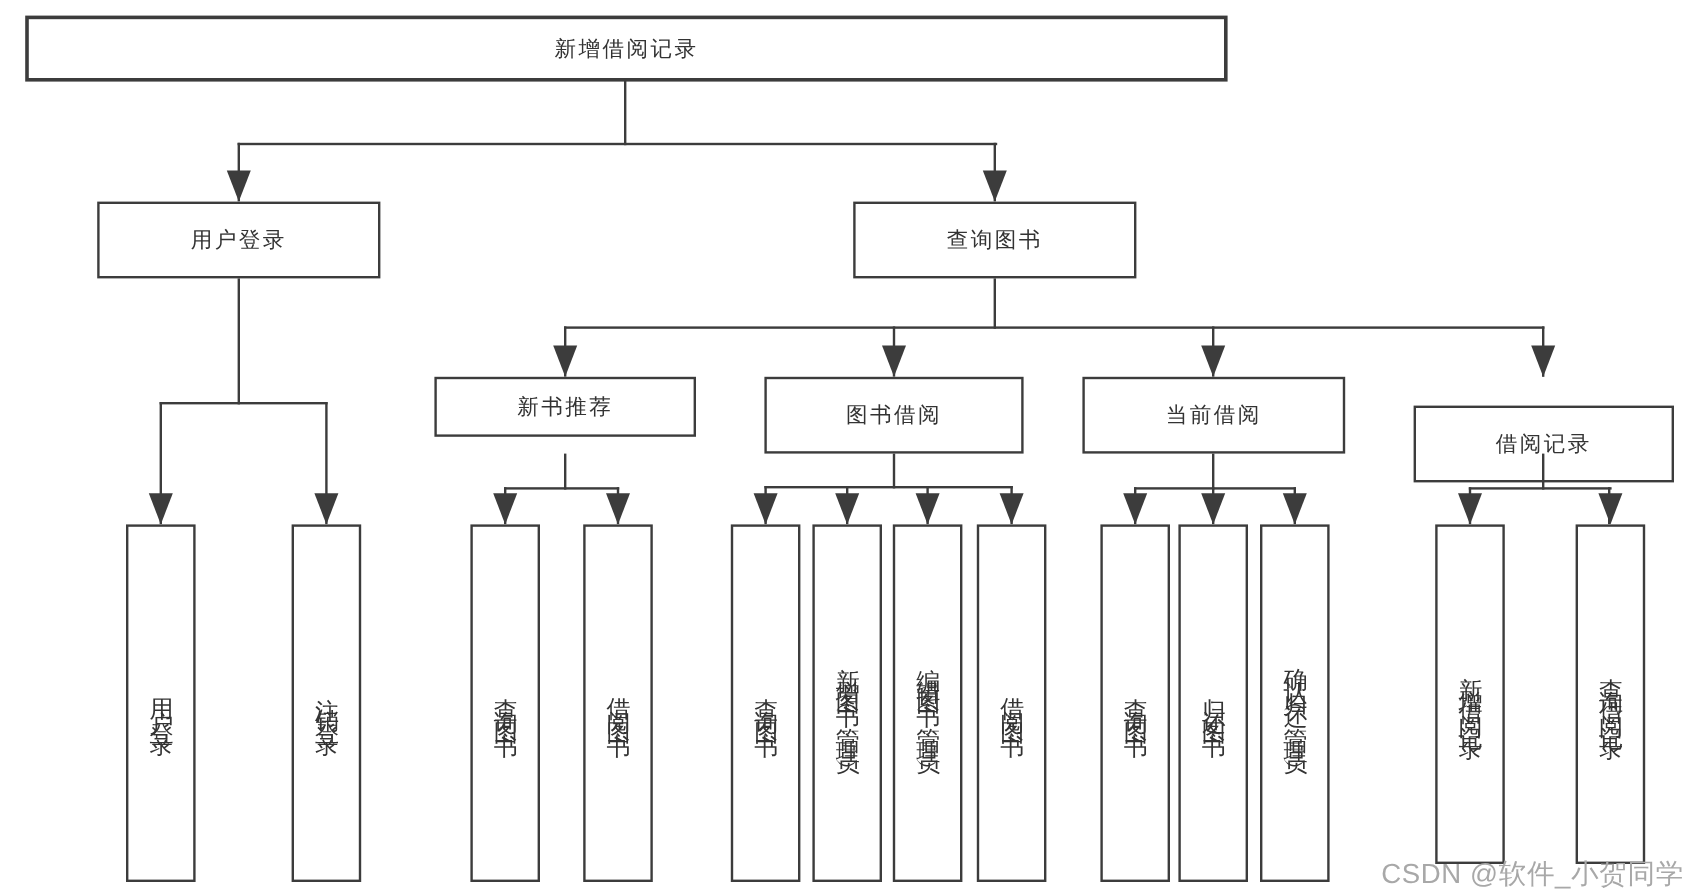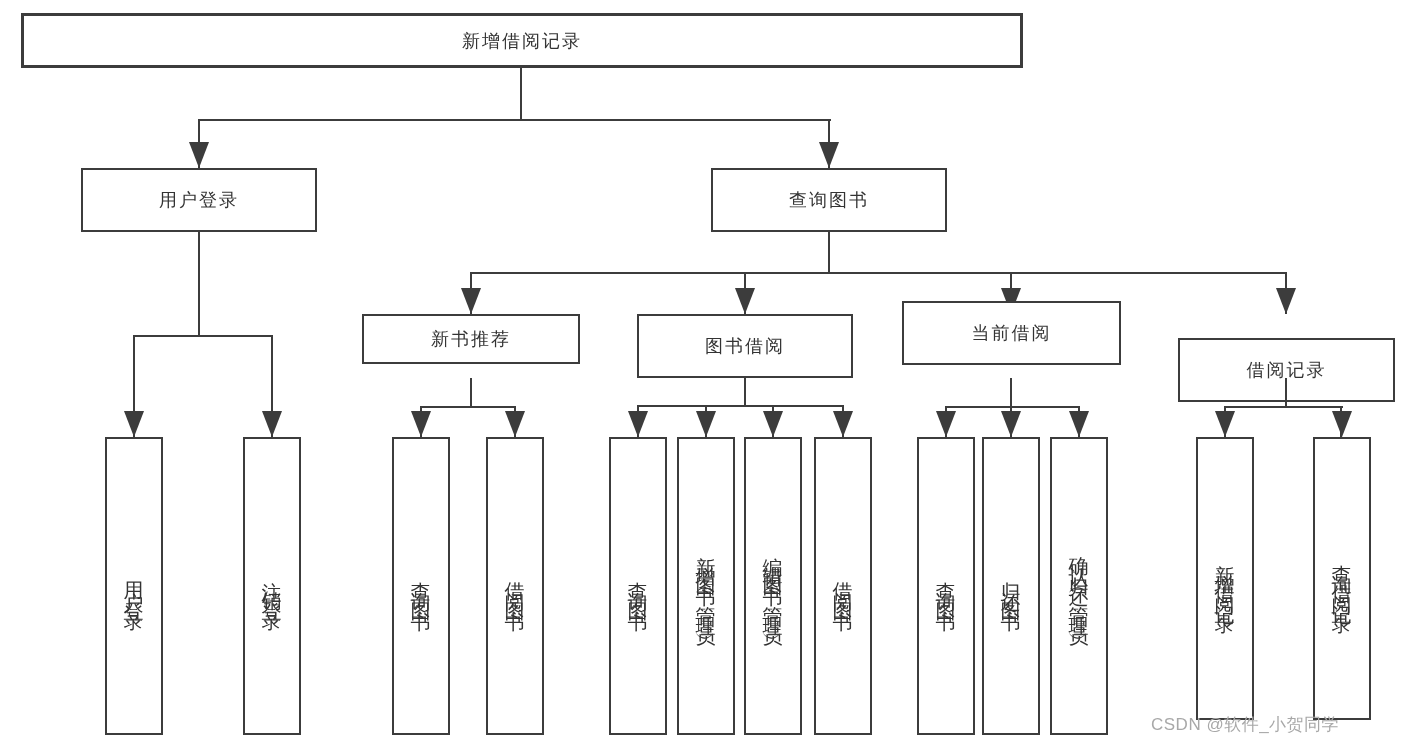--- a/index.html
+++ b/index.html
@@ -27,21 +27,21 @@
   .h{height:2px;}
   .v{width:2px;}
   
   .ah{
     position:absolute;width:0;height:0;
     border-left:10px solid transparent;border-right:10px solid transparent;
     border-top:26px solid #3c3c3c;
   }
   .watermark{
     position:absolute;left:1151px;top:713px;
-    font-size:17px;color:#a8a8a8;letter-spacing:0.5px;white-space:nowrap;z-index:5;
+    font-size:23px;color:#a8a8a8;letter-spacing:0.5px;white-space:nowrap;z-index:5;
   }
 </style>
 </head>
 <body>
 
 <div id="stage">
 
   <div class="node root" style="left:21px;top:13px;width:1002px;height:55px;">
     <span>新增借阅记录</span>
   </div>
@@ -77,21 +77,21 @@
   <div class="ah" style="left:735px;top:288px;"></div>
   <div class="ah" style="left:1001px;top:288px;"></div>
   <div class="ah" style="left:1276px;top:288px;"></div>
 
   <div class="node" style="left:362px;top:314px;width:218px;height:50px;font-family:Liberation Serif, serif;">
     <span>新书推荐</span>
   </div>
   <div class="node" style="left:637px;top:314px;width:216px;height:64px;">
     <span>图书借阅</span>
   </div>
-  <div class="node" style="left:902px;top:301px;width:219px;height:64px;">
+  <div class="node" style="left:902px;top:314px;width:219px;height:64px;">
     <span>当前借阅</span>
   </div>
   <div class="node" style="left:1178px;top:314px;width:217px;height:64px;margin-top:24px;">
     <span>借阅记录</span>
   </div>
 
   <div class="v" style="left:470px;top:378px;height:30px;"></div>
   <div class="h" style="left:420px;top:406px;width:96px;"></div>
   <div class="v" style="left:420px;top:406px;height:31px;"></div>
   <div class="v" style="left:514px;top:406px;height:31px;"></div>

